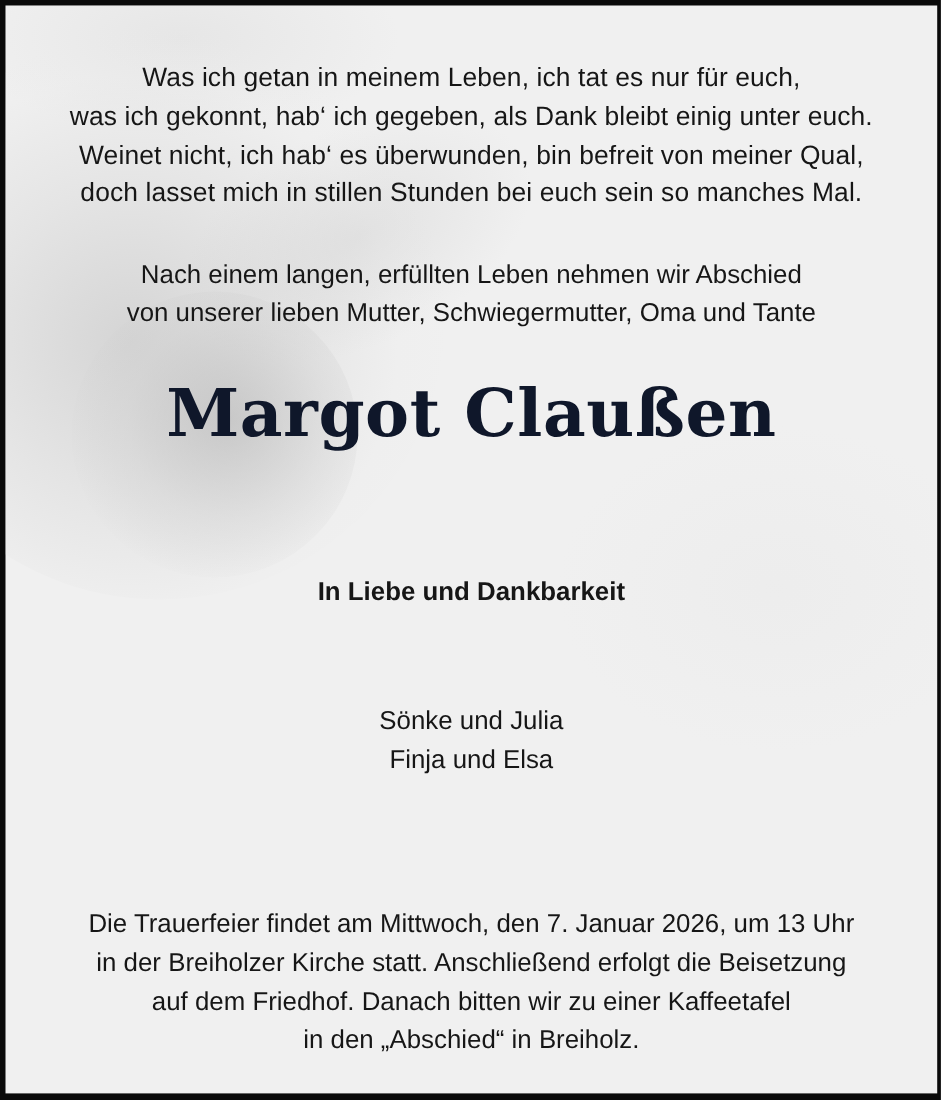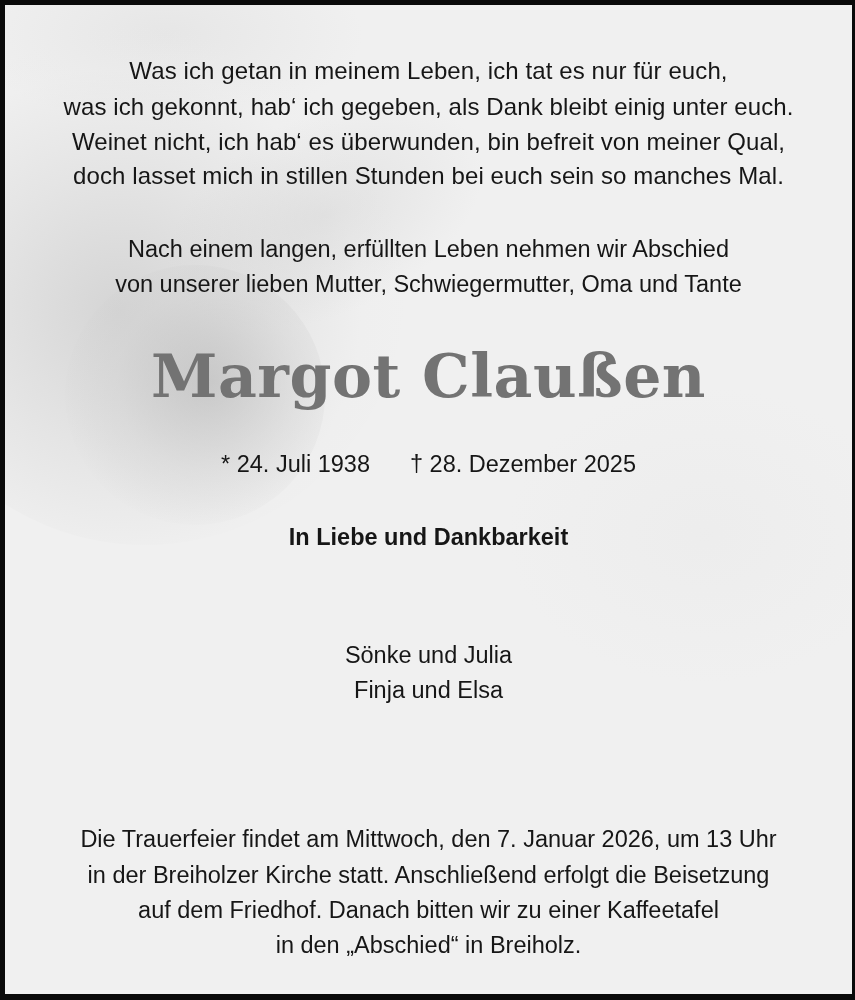--- a/index.html
+++ b/index.html
@@ -31,21 +31,21 @@
     position: absolute; left: 0; top: 0; width: 847px; height: 989px;
     font-family: "Liberation Sans", sans-serif; color: #161616; text-align: center;
   }
   .line {
     position: absolute; left: 0; width: 100%; white-space: nowrap;
     font-size: 23.5px; line-height: 32px;
   }
   .poem { font-size: 24px; letter-spacing: 0.1px; }
   .name {
     font-family: "DejaVu Serif", serif; font-weight: bold;
-    font-size: 60px; line-height: 70px; letter-spacing: 0.5px; color: #737373;
+    font-size: 60px; line-height: 70px; letter-spacing: 0.5px; color: #0f172a;
   }
   .bold { font-weight: bold; }
   .dates span { display: inline-block; }
   .dates .gap { width: 40px; }
 </style>
 </head>
 <body>
 
 <div class="frame">
   <div class="paper">
@@ -59,23 +59,20 @@
 
       <div class="line poem" style="top:50px">Was ich getan in meinem Leben, ich tat es nur für euch,</div>
       <div class="line poem" style="top:86px">was ich gekonnt, hab‘ ich gegeben, als Dank bleibt einig unter euch.</div>
       <div class="line poem" style="top:121px">Weinet nicht, ich hab‘ es überwunden, bin befreit von meiner Qual,</div>
       <div class="line poem" style="top:155px">doch lasset mich in stillen Stunden bei euch sein so manches Mal.</div>
 
       <div class="line" style="top:228px">Nach einem langen, erfüllten Leben nehmen wir Abschied</div>
       <div class="line" style="top:263px">von unserer lieben Mutter, Schwiegermutter, Oma und Tante</div>
 
       <div class="line name" style="top:336px">Margot Claußen</div>
-      <div class="line dates" style="top:443px">
-        <span>* 24. Juli 1938</span><span class="gap"></span><span>† 28. Dezember 2025</span>
-      </div>
 
       <div class="line bold" style="top:516px">In Liebe und Dankbarkeit</div>
       <div class="line" style="top:634px">Sönke und Julia</div>
       <div class="line" style="top:669px">Finja und Elsa</div>
 
 
       <div class="line" style="top:818px">Die Trauerfeier findet am Mittwoch, den 7. Januar 2026, um 13 Uhr</div>
       <div class="line" style="top:854px">in der Breiholzer Kirche statt. Anschließend erfolgt die Beisetzung</div>
       <div class="line" style="top:889px">auf dem Friedhof. Danach bitten wir zu einer Kaffeetafel</div>
       <div class="line" style="top:924px">in den „Abschied“ in Breiholz.</div>

